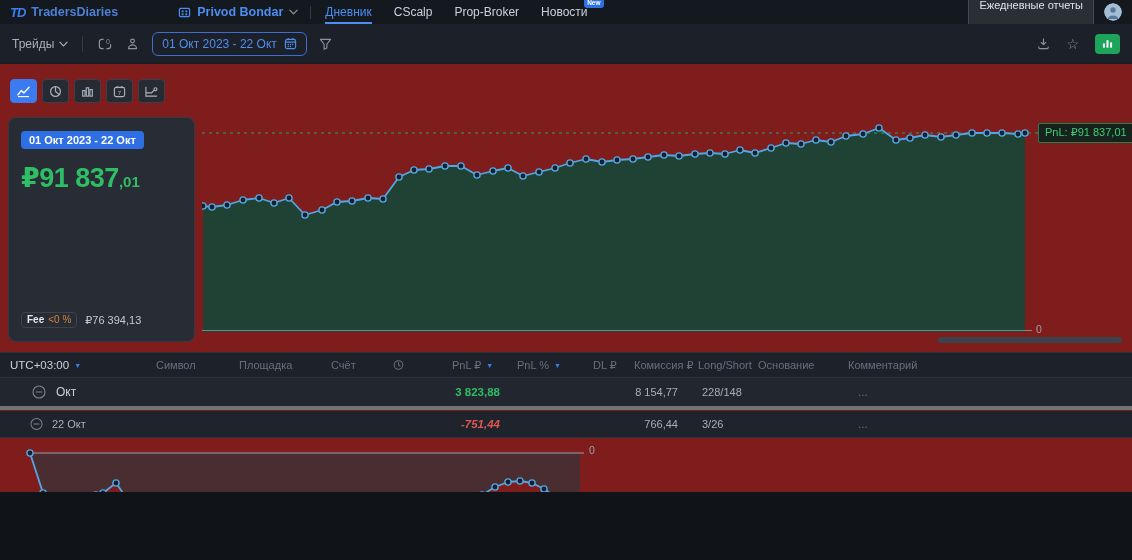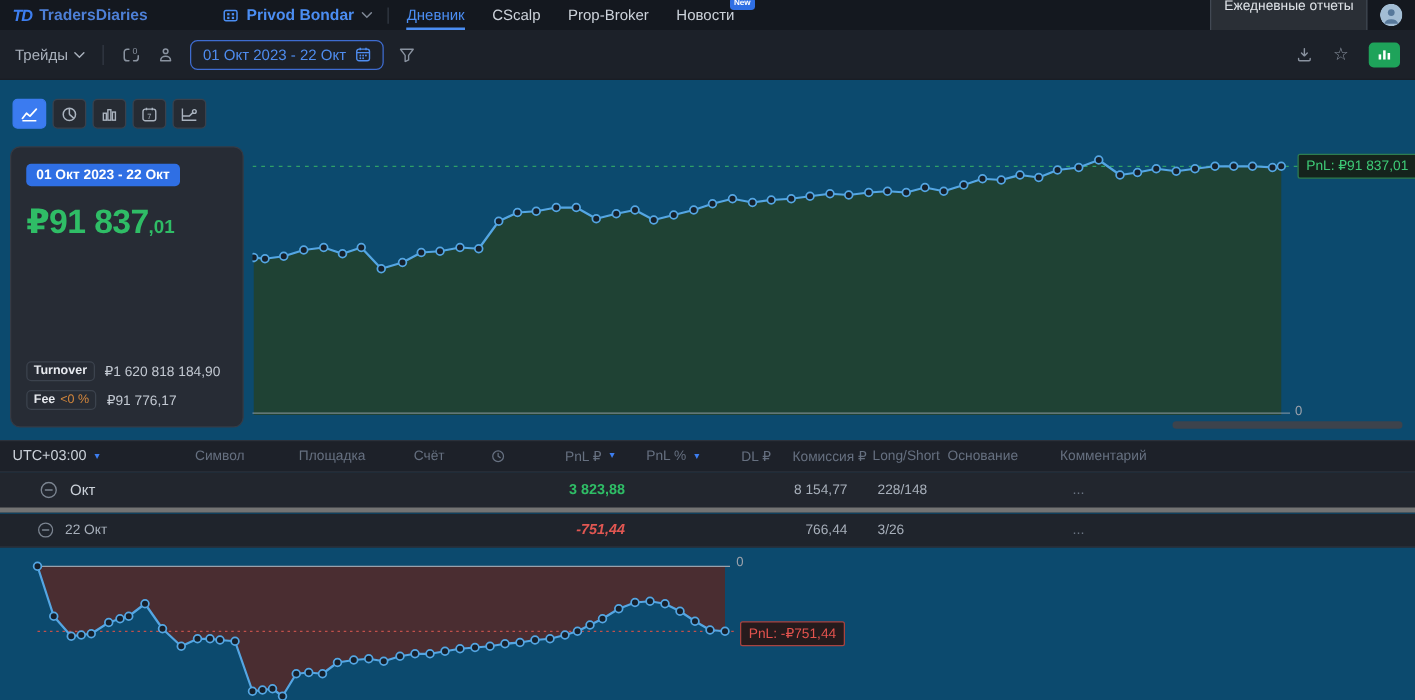--- a/index.html
+++ b/index.html
@@ -1,17 +1,17 @@
 <!DOCTYPE html>
 <html><head>
 <meta charset="utf-8">
 <style>
   * { margin:0; padding:0; box-sizing:border-box; }
   body { font-family:"Liberation Sans","DejaVu Sans",sans-serif; background:#101318; }
-  .page { position:relative; width:1132px; height:560px; background:#0c4a6e; overflow:hidden; }
+  .page { position:relative; width:1132px; height:492px; background:#7f1d1d; overflow:hidden; }
 
   
   .nav { position:absolute; left:0; top:0; width:1132px; height:24px; background:#14181f;
          display:flex; align-items:center; padding:0 10px; font-size:12.5px; }
   .logo { display:flex; align-items:center; gap:6px; color:#4d7fd6; font-weight:bold; }
   .logo-mark { color:#3d7ef0; font-style:italic; font-weight:bold; font-size:13px; letter-spacing:-1px; }
   .workspace { display:flex; align-items:center; gap:6px; color:#4b8df2; font-weight:bold; margin-left:60px; cursor:pointer; }
   .workspace .chev { color:#7f8896; display:flex; }
   .nav-divider { width:1px; height:13px; background:#333a45; margin:0 14px 0 12px; }
   .nav-tabs { display:flex; align-items:center; gap:22px; height:24px; }
@@ -234,29 +234,25 @@
       </span>
   </div>
 
   <div class="card">
     <span class="card-badge">01 Окт 2023 - 22 Окт</span>
     <div class="card-pnl">
       <span class="big">₽91 837</span><span class="frac">,01</span>
     </div>
     <div class="card-stats">
       <div class="stat-row">
-        <span class="stat-chip">Turnover</span>
-        <span class="stat-val">₽1 620 818 184,90</span>
-      </div>
-      <div class="stat-row">
         <span class="stat-chip">
             <span>Fee</span>
             <span class="fee-pct">&lt;0 %</span>
           </span>
-        <span class="stat-val">₽91 776,17</span>
+        <span class="stat-val">₽76 394,13</span>
       </div>
     </div>
   </div>
 
   <svg id="main-chart-svg" class="main-chart" width="840" height="222">
       <polygon points="1,94 10,95 25,93 41,88 57,86 72,91 87,86 103,103 120,98 135,90 150,89 166,86 181,87 197,65 212,58 227,57 243,54 259,54 275,63 291,59 306,56 321,64 337,60 353,56 368,51 384,47 400,50 415,48 431,47 446,45 462,43 477,44 493,42 508,41 523,42 538,38 553,41 569,36 584,31 599,32 614,28 629,30 644,24 661,22 677,16 694,28 708,26 723,23 739,25 754,23 770,21 785,21 800,21 816,22 823,21 823,220 1,220" fill="#1f4234"></polygon>
       <line x1="0" y1="21" x2="836" y2="21" stroke="#2f9f68" stroke-width="1" stroke-dasharray="3,4"></line>
       <polyline points="1,94 10,95 25,93 41,88 57,86 72,91 87,86 103,103 120,98 135,90 150,89 166,86 181,87 197,65 212,58 227,57 243,54 259,54 275,63 291,59 306,56 321,64 337,60 353,56 368,51 384,47 400,50 415,48 431,47 446,45 462,43 477,44 493,42 508,41 523,42 538,38 553,41 569,36 584,31 599,32 614,28 629,30 644,24 661,22 677,16 694,28 708,26 723,23 739,25 754,23 770,21 785,21 800,21 816,22 823,21" fill="none" stroke="#54a6e3" stroke-width="1.8" stroke-linejoin="round"></polyline>
       <circle cx="1" cy="94" r="3.1" fill="#15202c" stroke="#54a6e3" stroke-width="1.4"></circle>
       <circle cx="10" cy="95" r="3.1" fill="#15202c" stroke="#54a6e3" stroke-width="1.4"></circle>

